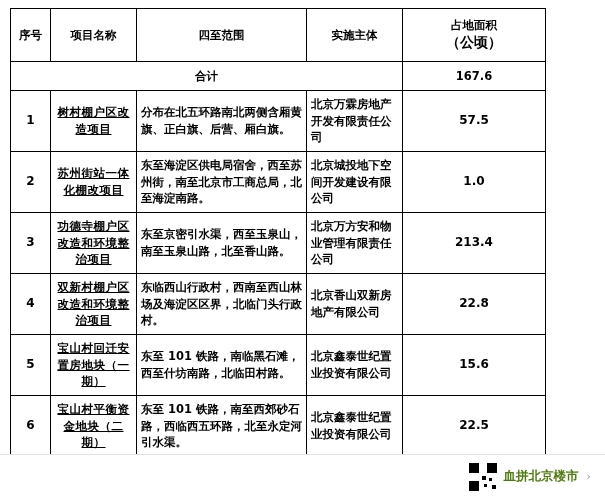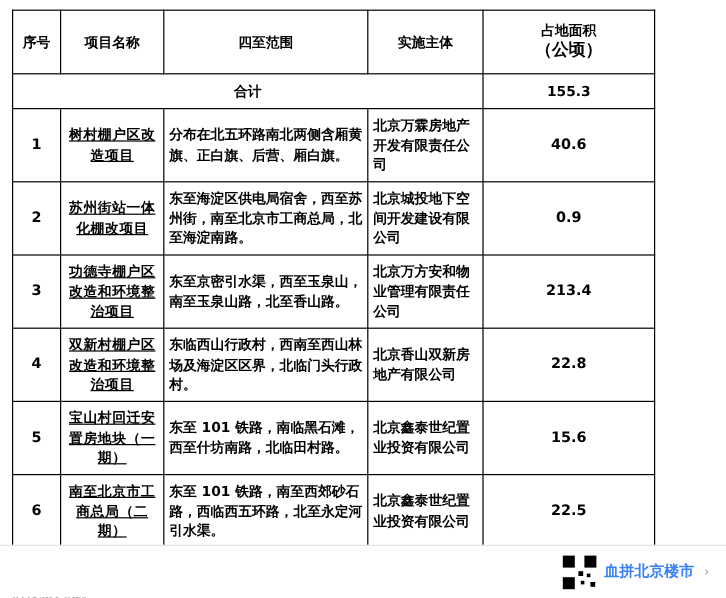--- a/index.html
+++ b/index.html
@@ -109,21 +109,21 @@
       linear-gradient(#fff 0 0) 2px 20px/6px 6px no-repeat,
       linear-gradient(#000 0 0) 3.5px 21.5px/3px 3px no-repeat,
       linear-gradient(#000 0 0) 13px 13px/4px 4px no-repeat,
       linear-gradient(#000 0 0) 20px 15px/3px 3px no-repeat,
       linear-gradient(#000 0 0) 15px 21px/3px 3px no-repeat,
       linear-gradient(#000 0 0) 23px 22px/4px 4px no-repeat,
       #ffffff;
   }
   .footer-name {
     font-size: 12.5px;
-    color: #3b82f6;
+    color: #4d7c0f;
     font-weight: bold;
   }
   .footer-chevron {
     font-size: 11px;
     color: #9a9a9a;
     margin-left: 1px;
   }
 </style>
 </head>
 <body>
@@ -146,37 +146,37 @@
         <td class="col-body" style="text-align:center;">实施主体</td>
         <td class="col-area">
           <div class="hdr-two-line">占地面积</div>
           <div class="hdr-two-line hdr-sub">（公顷）</div>
         </td>
       </tr>
     </thead>
     <tbody>
       <tr class="total-row">
         <td class="total-label" colspan="4">合计</td>
-        <td class="col-area">155.3</td>
+        <td class="col-area">167.6</td>
       </tr>
     </tbody>
     <tbody class="rows">
       <tr>
         <td class="col-seq">1</td>
         <td class="col-name">树村棚户区改造项目</td>
         <td class="col-range">分布在北五环路南北两侧含厢黄旗、正白旗、后营、厢白旗。</td>
         <td class="col-body">北京万霖房地产开发有限责任公司</td>
-        <td class="col-area">40.6</td>
+        <td class="col-area">57.5</td>
       </tr>
       <tr>
         <td class="col-seq">2</td>
         <td class="col-name">苏州街站一体化棚改项目</td>
         <td class="col-range">东至海淀区供电局宿舍，西至苏州街，南至北京市工商总局，北至海淀南路。</td>
         <td class="col-body">北京城投地下空间开发建设有限公司</td>
-        <td class="col-area">0.9</td>
+        <td class="col-area">1.0</td>
       </tr>
       <tr>
         <td class="col-seq">3</td>
         <td class="col-name">功德寺棚户区改造和环境整治项目</td>
         <td class="col-range">东至京密引水渠，西至玉泉山，南至玉泉山路，北至香山路。</td>
         <td class="col-body">北京万方安和物业管理有限责任公司</td>
         <td class="col-area">213.4</td>
       </tr>
       <tr>
         <td class="col-seq">4</td>
@@ -187,21 +187,21 @@
       </tr>
       <tr>
         <td class="col-seq">5</td>
         <td class="col-name">宝山村回迁安置房地块（一期）</td>
         <td class="col-range">东至 101 铁路，南临黑石滩，西至什坊南路，北临田村路。</td>
         <td class="col-body">北京鑫泰世纪置业投资有限公司</td>
         <td class="col-area">15.6</td>
       </tr>
       <tr>
         <td class="col-seq">6</td>
-        <td class="col-name">南至北京市工商总局（二期）</td>
+        <td class="col-name">宝山村平衡资金地块（二期）</td>
         <td class="col-range">东至 101 铁路，南至西郊砂石路，西临西五环路，北至永定河引水渠。</td>
         <td class="col-body">北京鑫泰世纪置业投资有限公司</td>
         <td class="col-area">22.5</td>
       </tr>
     </tbody>
   </table>
 
   <div class="note">
     <span class="indent">注：</span><span>本表项目具体四至范围、占地面积以行政主管部门审批为准，具体户数以实际统计为准，实施主体以区政府授权为准。</span>
   </div>

